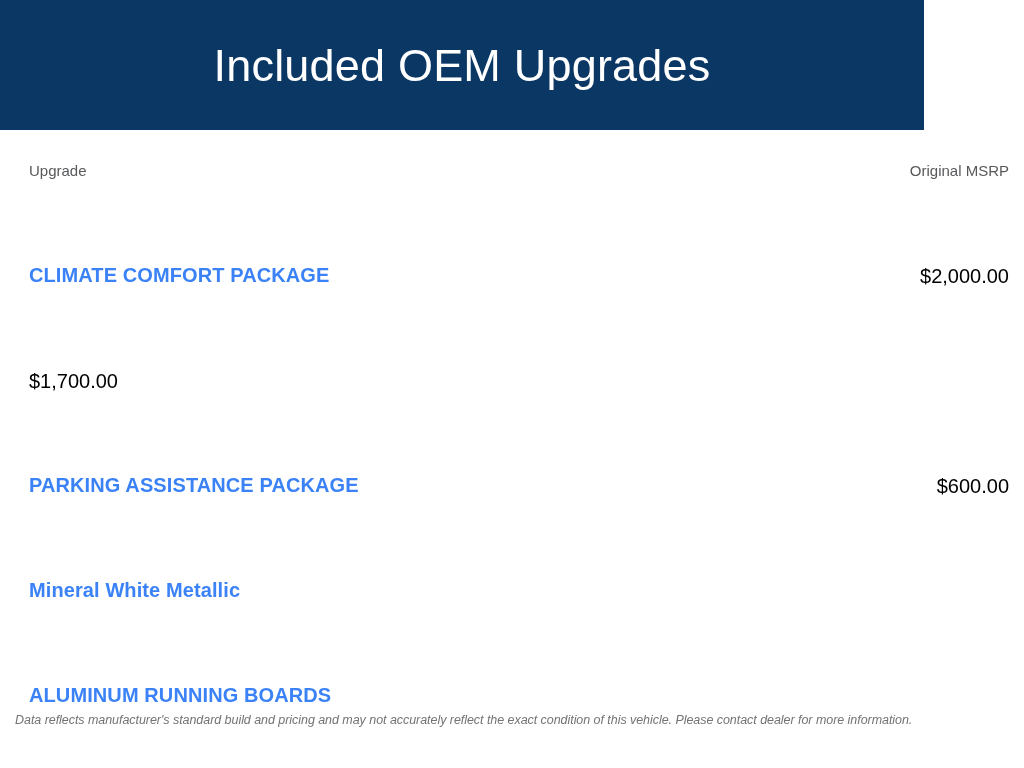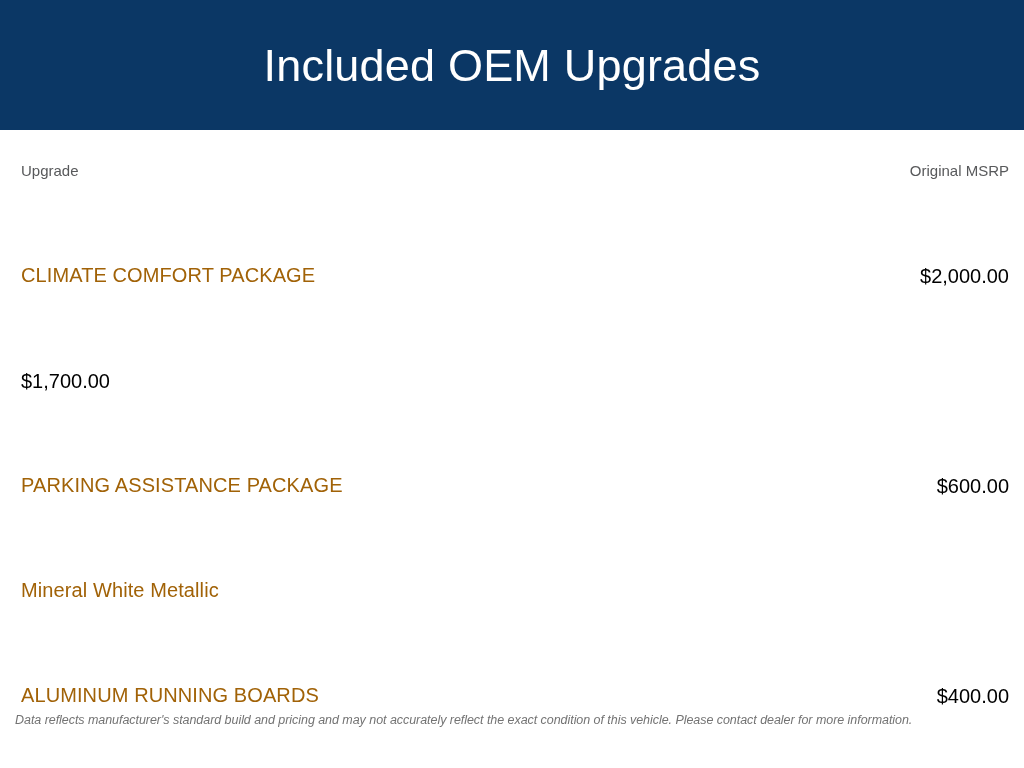--- a/index.html
+++ b/index.html
@@ -15,21 +15,21 @@
     overflow: hidden;
     position: relative;
     -webkit-font-smoothing: antialiased;
   }
 
   
   .header-banner {
     position: absolute;
     top: 0;
     left: 0;
-    width: 1024px;
+    width: 924px;
     height: 130px;
     background: #0b3765;
     display: flex;
     align-items: center;
     justify-content: center;
     box-sizing: border-box;
   }
   .header-title {
     color: #ffffff;
     font-size: 45px;
@@ -41,21 +41,21 @@
   }
 
   
   .content {
     position: absolute;
     top: 130px;
     left: 0;
     width: 1024px;
     height: 638px;
     box-sizing: border-box;
-    padding: 0 15px 0 21px;
+    padding: 0 15px 0 29px;
   }
 
   
   .column-headers {
     display: flex;
     align-items: baseline;
     justify-content: space-between;
     height: 40px;
     padding-top: 33px;
     box-sizing: content-box;
@@ -75,23 +75,23 @@
     margin-top: 20px;
   }
   .upgrade-row {
     display: flex;
     align-items: center;
     justify-content: space-between;
     height: 105px;
     box-sizing: border-box;
   }
   .upgrade-name {
-    color: #a16207;
+    color: #3b82f6;
     font-size: 20px;
-    font-weight: 400;
+    font-weight: 700;
     line-height: 1.15;
     letter-spacing: 0.1px;
     text-align: left;
     flex: 1 1 auto;
     padding-right: 20px;
     white-space: nowrap;
     overflow: hidden;
   }
   .upgrade-price {
     color: #000000;
@@ -147,19 +147,18 @@
       <span class="upgrade-name">PARKING ASSISTANCE PACKAGE</span>
       <span class="upgrade-price">$600.00</span>
     </div>
 
     <div class="upgrade-row">
       <span class="upgrade-name">Mineral White Metallic</span>
     </div>
 
     <div class="upgrade-row">
       <span class="upgrade-name">ALUMINUM RUNNING BOARDS</span>
-      <span class="upgrade-price">$400.00</span>
     </div>
 
   </div>
 </div>
 
 <div class="disclaimer">Data reflects manufacturer's standard build and pricing and may not accurately reflect the exact condition of this vehicle. Please contact dealer for more information.</div>
 
 </body></html>

